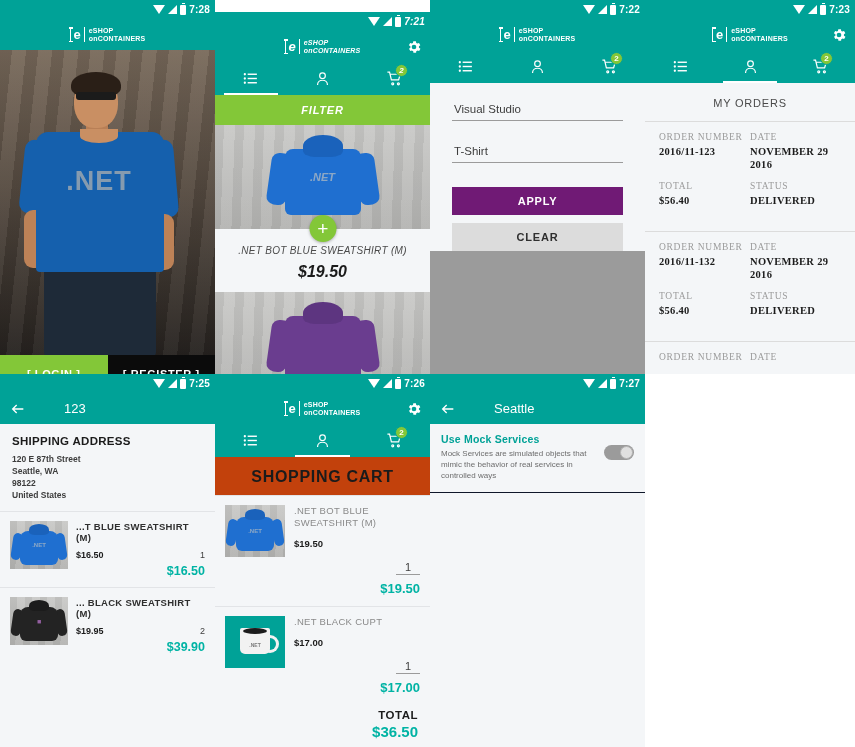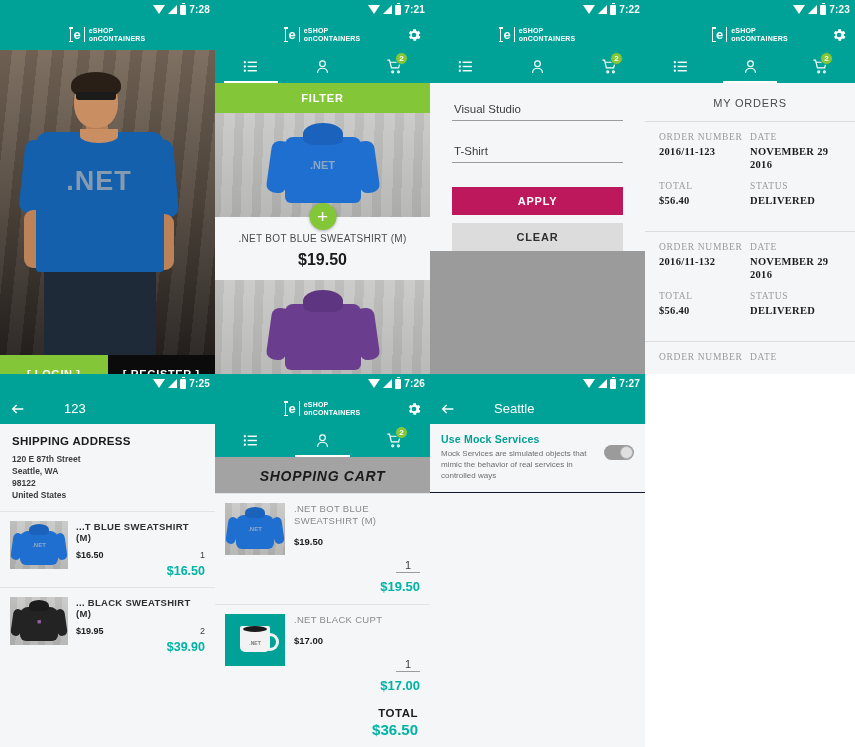--- a/index.html
+++ b/index.html
@@ -13,21 +13,21 @@
     position: relative;
     width: 855px; height: 747px;
   }
   .panel {
     position: absolute;
     width: 215px; height: 374px;
     background: #f4f6f8;
     overflow: hidden;
   }
   .p1 { left: 0;   top: 0; }
-  .p2 { left: 215px; top: 0; }
+  .p2 { left: 215px; top: 12px; font-style: italic; }
   .p3 { left: 430px; top: 0; }
   .p4 { left: 645px; top: 0; width: 210px; }
   .p5 { left: 0;   top: 374px; height: 373px; }
   .p6 { left: 215px; top: 374px; height: 373px; }
   .p7 { left: 430px; top: 374px; height: 373px; }
   .p8 { left: 645px; top: 374px; width: 210px; height: 373px; background:#fff; }
 
   
   .statusbar {
     height: 19px; background: #00a297;
@@ -236,21 +236,21 @@
     padding:7px 0 11px;
   }
 
   
   .filterform{ padding:20px 22px 0; background:#f4f6f8; }
   .ffield{
     border-bottom:1px solid #9b9b9b; padding:0 2px 5px; margin-bottom:24px;
     color:#3d3d3d; font-size:11.5px; cursor:pointer;
   }
   .btn-apply{
-    background:#be185d; color:#fff; text-align:center;
+    background:#701a75; color:#fff; text-align:center;
     font-size:11px; font-weight:bold; letter-spacing:.8px;
     padding:8px 0; margin-bottom:8px; cursor:pointer;
   }
   .btn-clear{
     background:#dcdcdc; color:#2f2f2f; text-align:center;
     font-size:11px; font-weight:bold; letter-spacing:.8px;
     padding:8px 0; cursor:pointer;
   }
   .greyfill{ background:#9b9b9b; flex:1; }
 
@@ -300,22 +300,22 @@
   .oitem-name{ color:#2f2f2f; font-size:9.5px; font-weight:bold; letter-spacing:.3px; }
   .oitem-sub{ display:flex; justify-content:space-between; margin-top:7px; }
   .oitem-price{ color:#1b1b1b; font-size:9px; font-weight:bold; }
   .oitem-qty{ color:#3d3d3d; font-size:9px; }
   .oitem-total{ text-align:right; color:#00b3a4; font-size:12.5px; font-weight:bold; margin-top:4px; }
   .gt-label{ color:#1b1b1b; font-size:11.5px; font-weight:bold; letter-spacing:.5px; }
   .gt-value{ color:#00b3a4; font-size:15px; font-weight:bold; margin-top:2px; }
 
   
   .cart-title{
-    text-align:center; color:#1b1b1b; font-size:14px; font-weight:bold;
-    letter-spacing:.7px; padding:11px 0 9px; background:#a3a3a3;font-style:italic;
+    text-align:center; color:#1b1b1b; font-size:16px; font-weight:bold;
+    letter-spacing:.7px; padding:11px 0 9px; background:#c2410c;
   }
   .citem{
     display:flex; gap:9px; padding:9px 10px 10px;
     border-top:1px solid #e2e4e7; background:#f4f6f8;
   }
   .citem-thumb{
     width:60px; height:52px; flex:0 0 60px; position:relative; overflow:hidden;
     background:
       repeating-linear-gradient(92deg, rgba(0,0,0,.05) 0 7px, rgba(255,255,255,.05) 7px 15px),
       linear-gradient(180deg,#c9c9c7,#b4b4b2);

